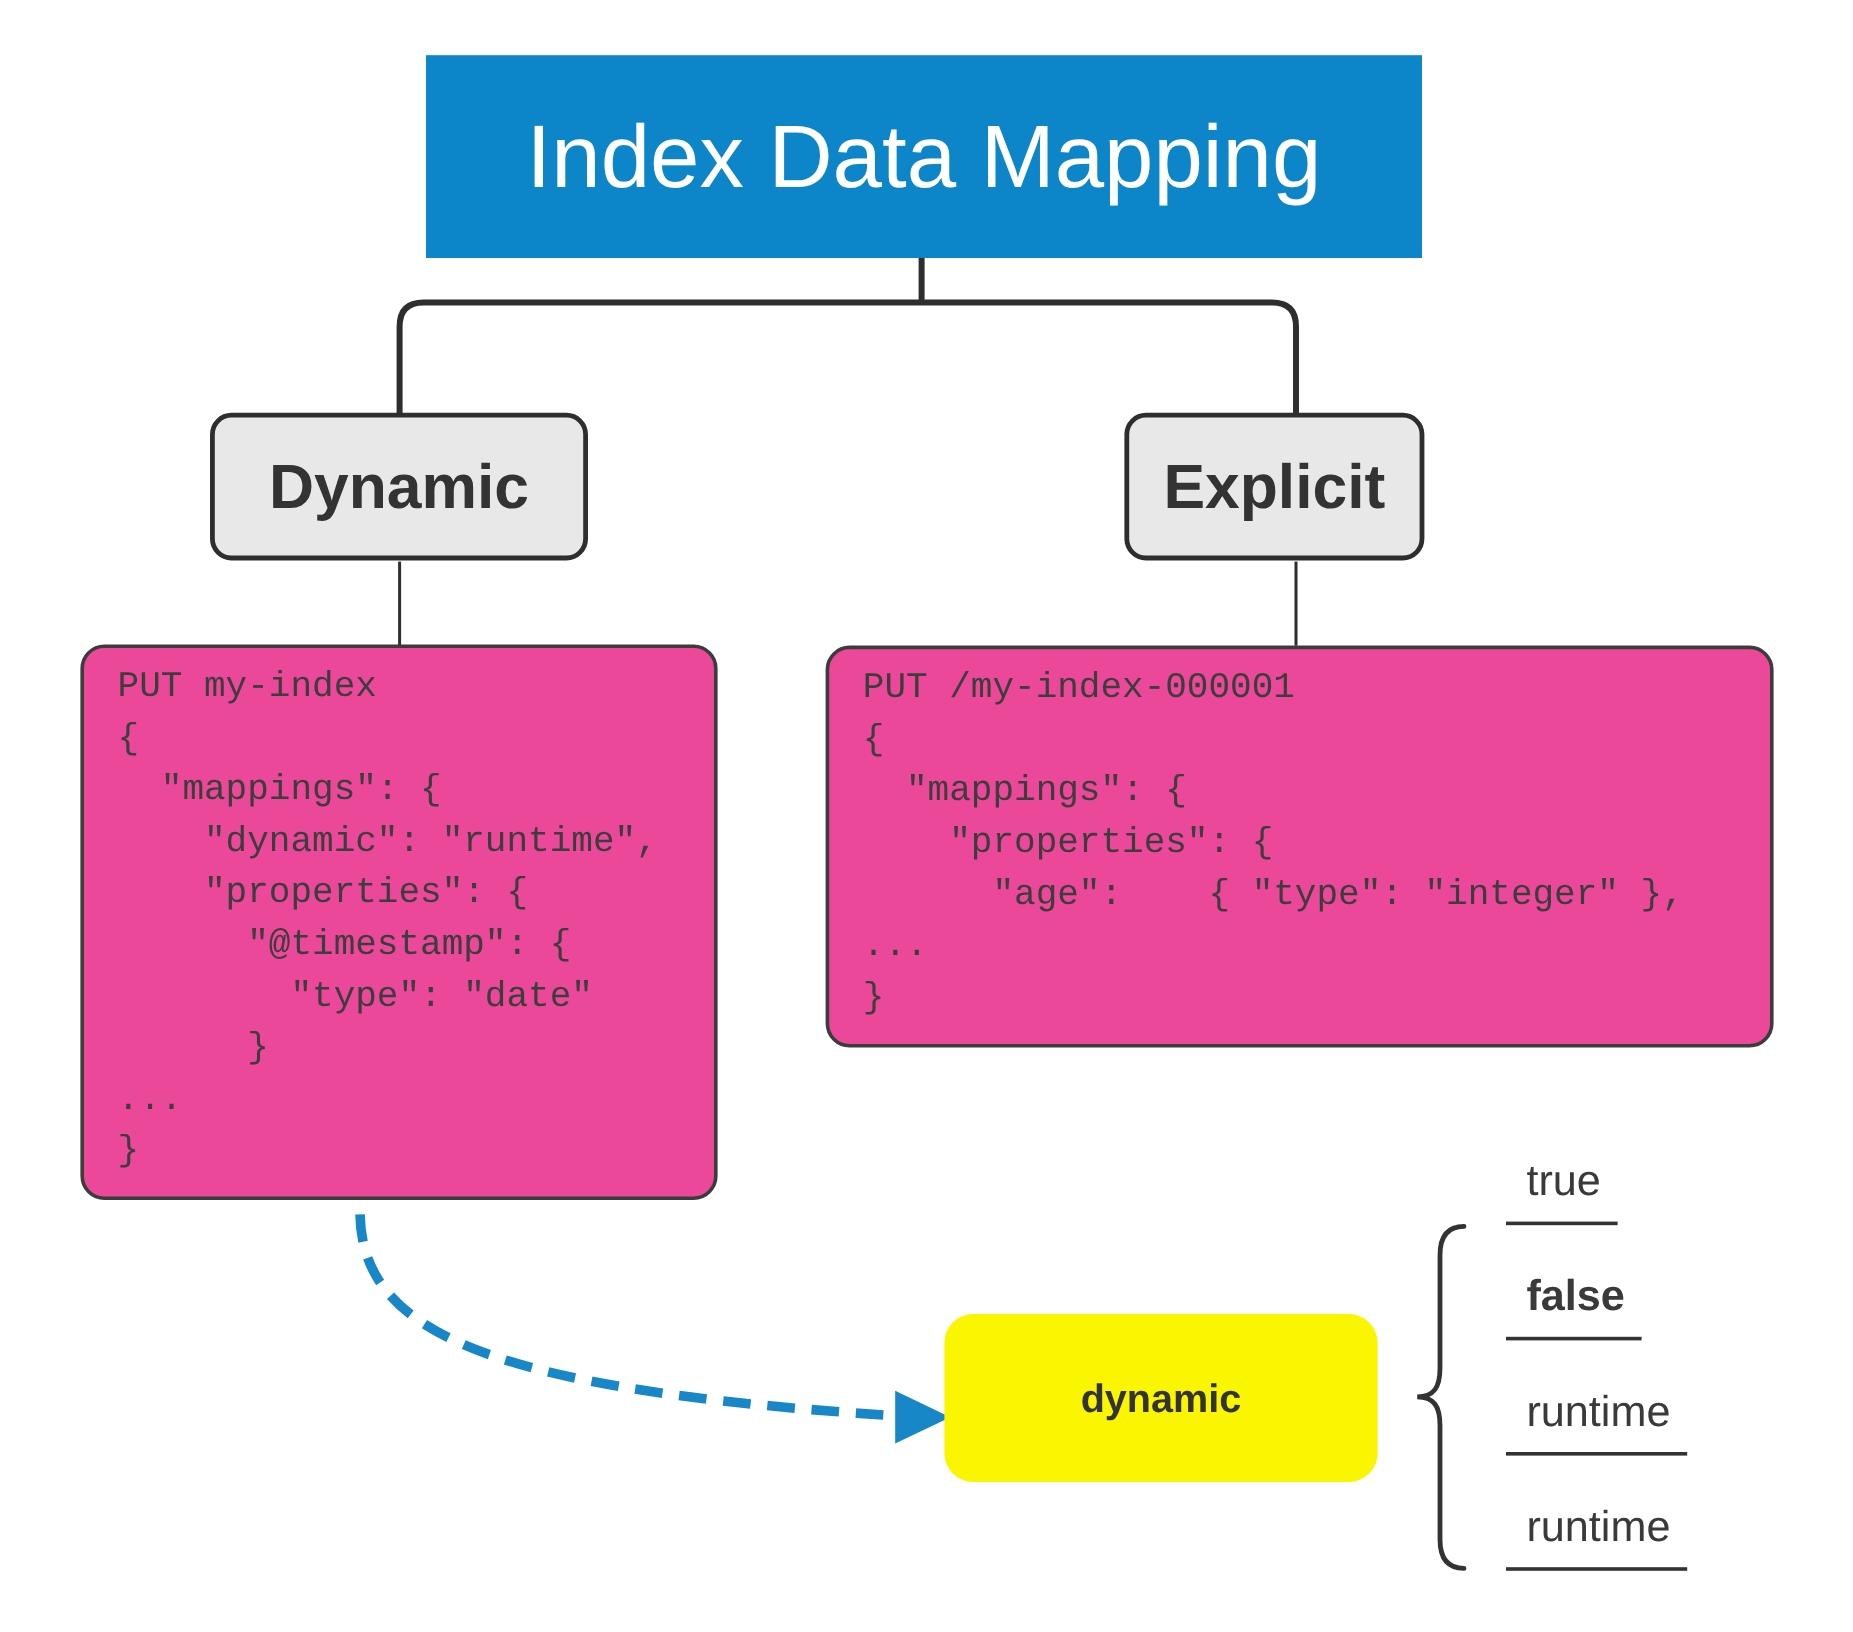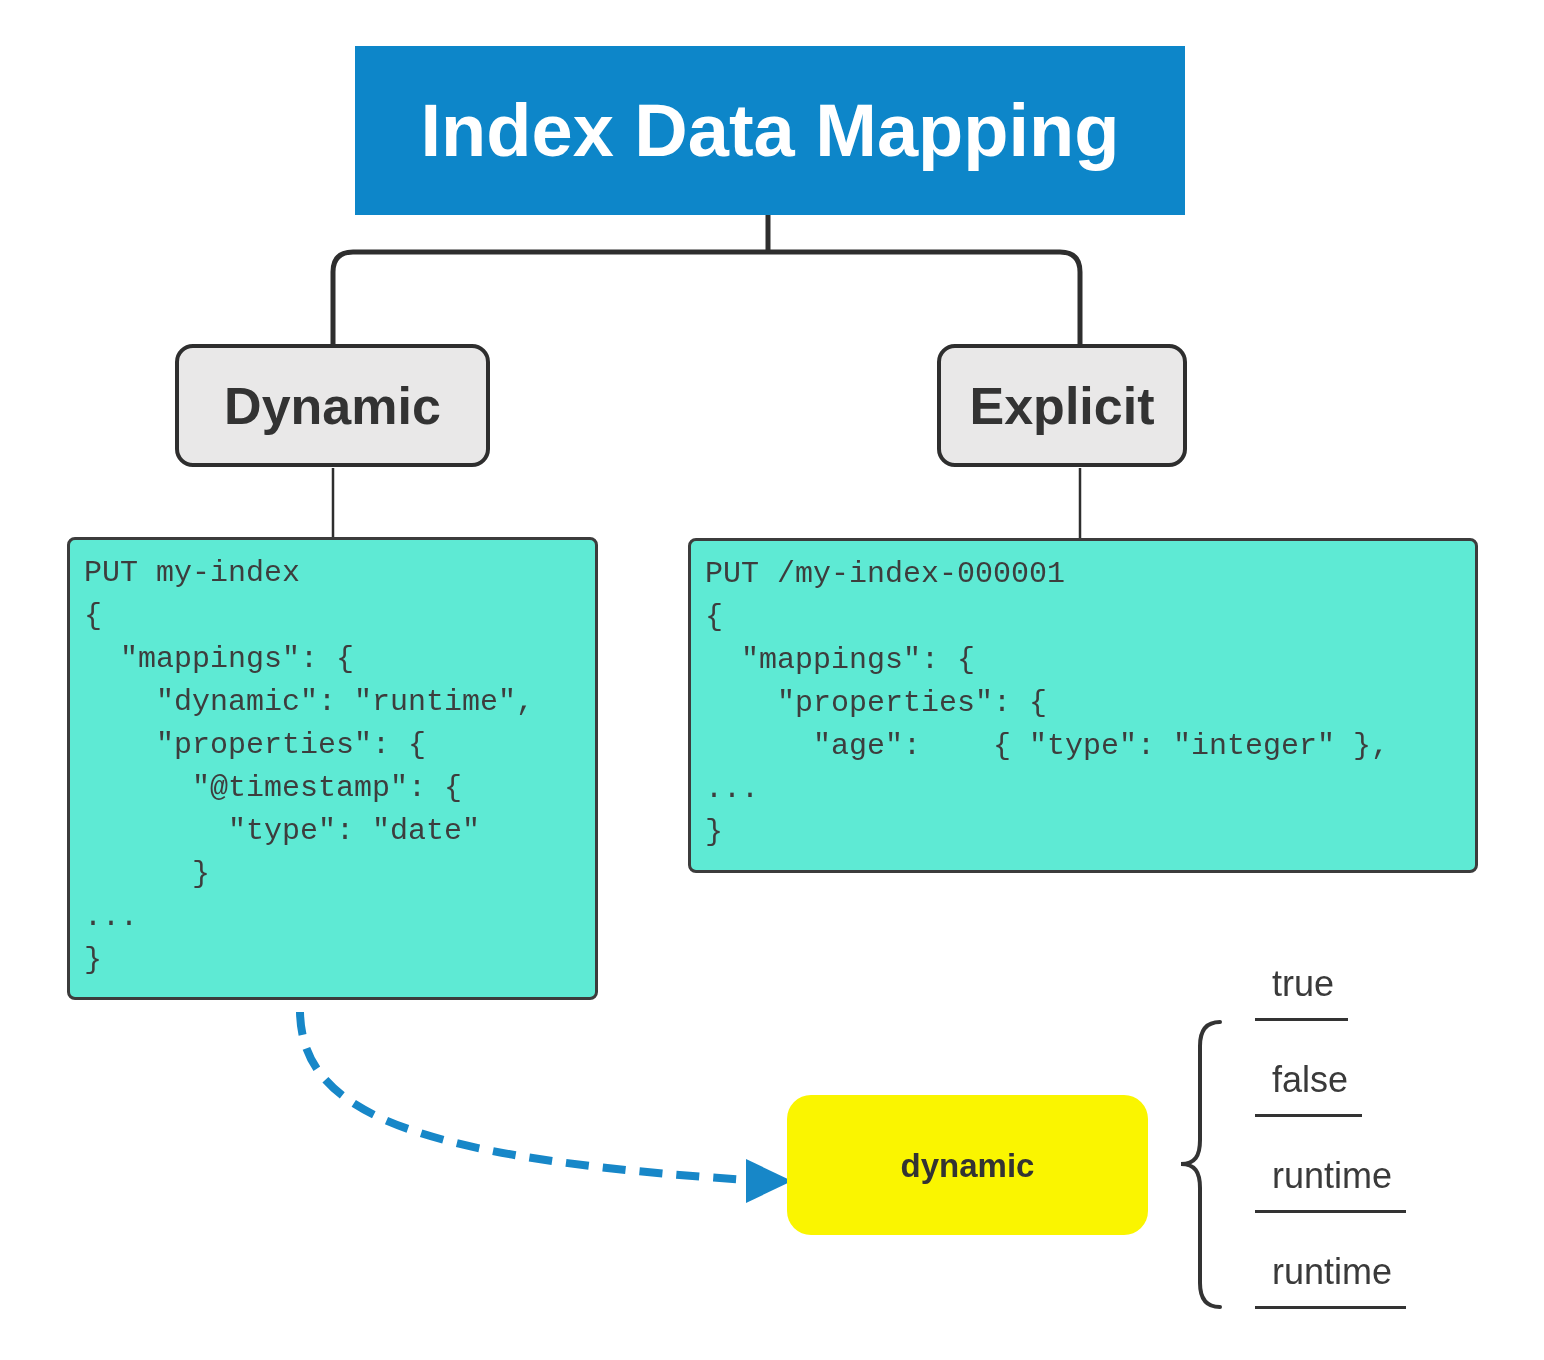--- a/index.html
+++ b/index.html
@@ -26,21 +26,21 @@
     left: 355px; top: 46px;
     width: 830px; height: 169px;
     background: #0d86c9;
     display: flex;
     align-items: center;
     justify-content: center;
   }
   .header-box .title-text {
     color: #ffffff;
     font-size: 74px;
-    font-weight: bold;
+    font-weight: normal;
     letter-spacing: 0px;
     white-space: nowrap;
   }
   .node {
     position: absolute;
     background: #e9e8e8;
     border: 4px solid #2e2e2e;
     border-radius: 18px;
     display: flex;
     align-items: center;
@@ -49,29 +49,29 @@
     color: #333333;
     font-size: 52px;
     font-weight: bold;
   }
   .node-dynamic { left: 175px; top: 344px; width: 315px; height: 123px; }
   .node-explicit { left: 937px; top: 344px; width: 250px; height: 123px; }
   .code-box {
     position: absolute;
     margin: 0;
     box-sizing: border-box;
-    background: #5eead4;
+    background: #ec4899;
     border: 3px solid #3c3c3c;
-    border-radius: 8px;
+    border-radius: 20px;
     font-family: "Liberation Mono", "DejaVu Sans Mono", monospace;
     font-size: 30px;
     line-height: 43px;
     color: #3d3d3d;
     white-space: pre;
-    padding: 12px 8px 8px 14px;
+    padding: 12px 8px 8px 28px;
     overflow: hidden;
   }
   .code-left  { left: 67px;  top: 537px; width: 531px; height: 463px; }
   .code-right { left: 688px; top: 538px; width: 790px; height: 335px; }
   .callout {
     position: absolute;
     left: 787px; top: 1095px;
     width: 361px; height: 140px;
     background: #faf500;
     border-radius: 24px;
@@ -152,18 +152,18 @@
       "age":    { "type": "integer" },
 ...
 }</pre>
 
   <div class="callout">
     <div>dynamic</div>
   </div>
 
   <div class="options-list" id="options-list">
       <div class="option-item" style="top: 962px;">true</div>
-      <div class="option-item" style="top: 1058px;">false</div>
+      <div class="option-item" style="top: 1058px; font-weight: bold;">false</div>
       <div class="option-item" style="top: 1154px;">runtime</div>
       <div class="option-item" style="top: 1250px;">runtime</div>
     </div>
 
 </div>
 
 </body></html>

